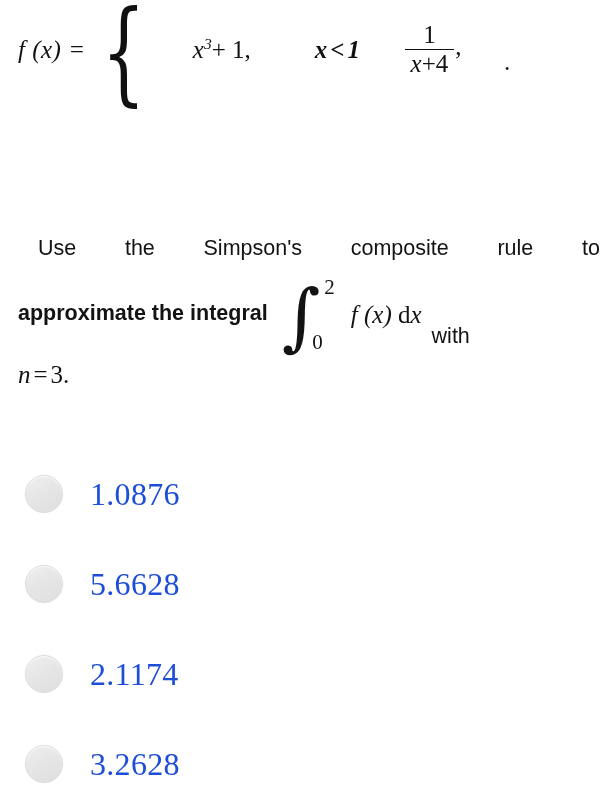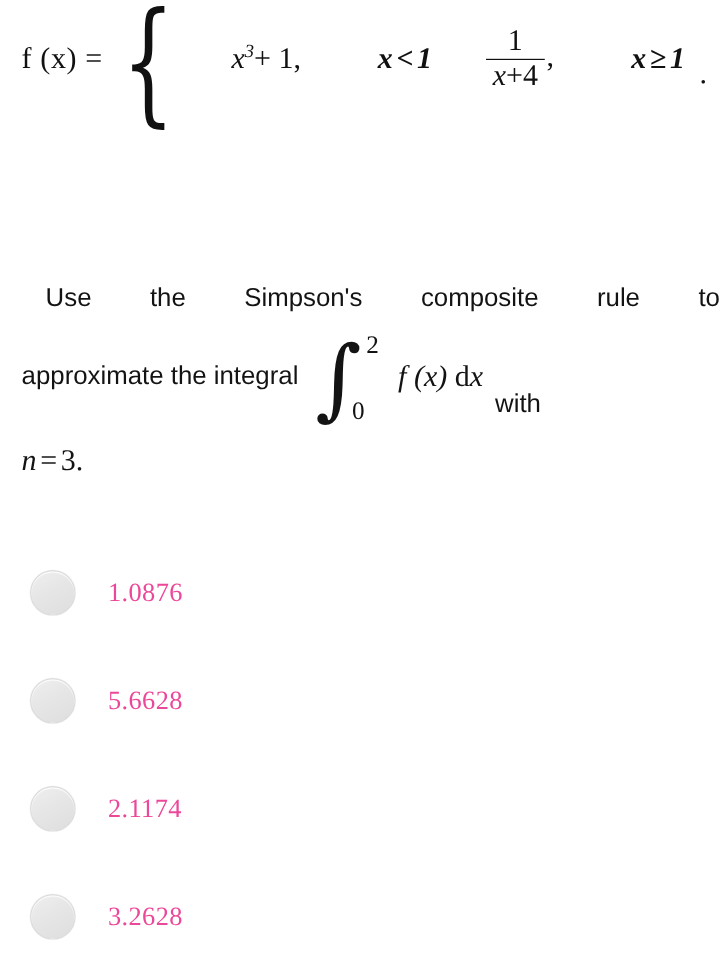--- a/index.html
+++ b/index.html
@@ -27,20 +27,21 @@
   .func-block {
     position: absolute;
     left: 18px;
     top: 22px;
     display: flex;
     align-items: center;
     font-family: "Liberation Serif", serif;
   }
   .fx-label {
     font-size: 25px;
+    font-style: italic;
     white-space: nowrap;
     letter-spacing: 0.5px;
     padding-right: 2px;
   }
   .brace {
     font-size: 112px;
     font-family: "DejaVu Serif", serif;
     line-height: 0;
     font-weight: 300;
     position: relative;
@@ -126,21 +127,21 @@
     width: 100%;
     white-space: nowrap;
     margin-left: 20px;
   }
   .prompt-line2 {
     display: flex;
     align-items: center;
     margin-top: 16px;
     white-space: nowrap;
   }
-  .prompt-line2 .txt-pre { padding-right: 14px; }
+  .prompt-line2 .txt-pre { padding-right: 14px; font-weight: bold; }
   .prompt-line2 .txt-post { padding-left: 10px; margin-top: 46px; }
 
   .integral {
     display: inline-flex;
     align-items: center;
     font-family: "Liberation Serif", serif;
     position: relative;
     top: 1px;
   }
   .int-sign {
@@ -167,21 +168,21 @@
     font-family: "Liberation Serif", serif;
     font-size: 25px;
     font-style: italic;
     white-space: nowrap;
     padding-left: 6px;
   }
   .integrand .dx { font-style: normal; }
   .integrand .dx i { font-style: italic; }
 
   .prompt-line3 {
-    margin-top: 20px;
+    margin-top: 10px;
     font-family: "Liberation Serif", serif;
     font-size: 25px;
     white-space: nowrap;
   }
   .prompt-line3 .var { font-style: italic; }
   .prompt-line3 .eq { font-style: normal; padding: 0 3px; }
 
   
   .options {
     position: absolute;
@@ -201,22 +202,22 @@
     height: 36px;
     border-radius: 50%;
     background: linear-gradient(150deg, #efefef 0%, #e6e6e6 45%, #dedede 100%);
     border: 1px solid #dcdcdc;
     box-shadow: inset 0 1px 1px rgba(255,255,255,0.9),
                 0 0 0 0.5px rgba(0,0,0,0.035);
     flex: 0 0 auto;
   }
   .option-label {
     font-family: "Liberation Serif", serif;
-    font-size: 22px;
-    color: #ec4899;
+    font-size: 32px;
+    color: #1d4ed8;
     padding-left: 27px;
     letter-spacing: 0.3px;
   }
 </style>
 </head>
 <body>
 
 <div class="page">
 
   <div class="func-block">
@@ -232,21 +233,20 @@
         <span class="case-cond"><span>x</span><span class="op">&lt;</span><span>1</span></span>
       </div>
 
       <div class="case-row">
         <span class="case-expr">
           <span class="frac">
             <span class="num">1</span>
             <span class="den"><span>x</span><span class="plus">+</span><span class="plus">4</span></span>
           </span><span class="comma-after">,</span>
         </span>
-        <span class="case-cond"><span>x</span><span class="op">≥</span><span>1</span></span>
       </div>
 
     </div>
 
     <span class="trailing-dot">.</span>
   </div>
 
   <div class="prompt">
 
     <div class="prompt-line1">

